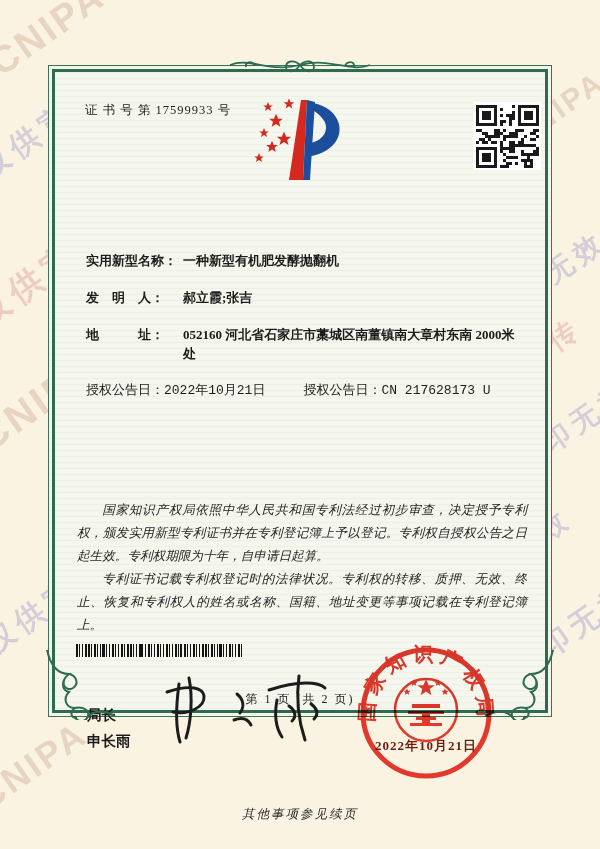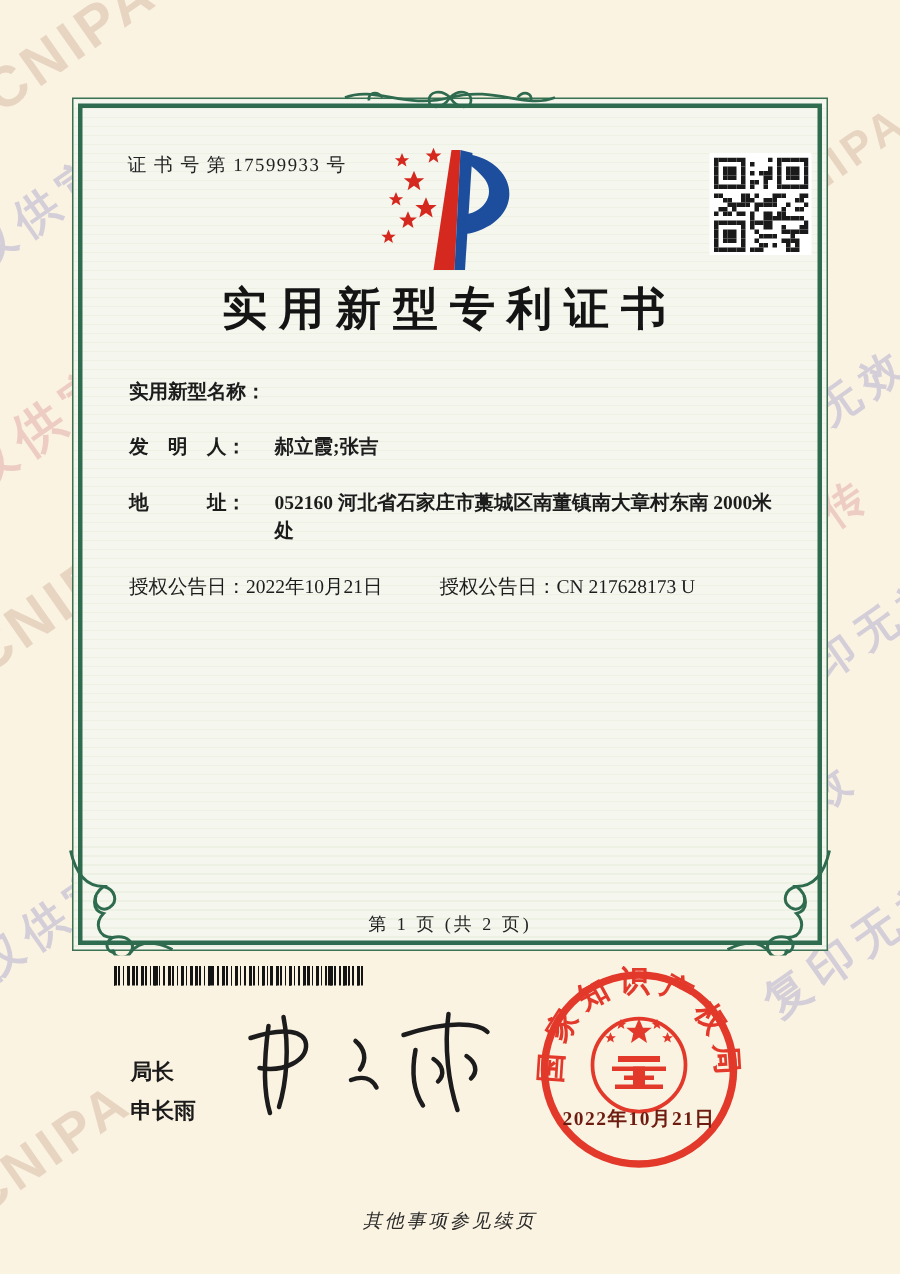--- a/index.html
+++ b/index.html
@@ -9,21 +9,21 @@
   
   .wm-layer { position:absolute; inset:0; z-index:1; pointer-events:none; }
   .wm { position:absolute; transform:rotate(-35deg); font-weight:bold; white-space:nowrap; }
   .wm-cn { font-family:"Liberation Sans","DejaVu Sans",sans-serif; letter-spacing:3px; }
   .wm-zh { letter-spacing:6px; }
   .wm-tan  { color:#e7d5c1; }
   .wm-gray { color:#d4ced8; }
   .wm-pink { color:#edccc3; }
 
   
-  .frame { position:absolute; left:48px; top:65px; width:504px; height:569px; z-index:2;
+  .frame { position:absolute; left:48px; top:65px; width:504px; height:652px; z-index:2;
            border:1px solid #3a7253;
            background:
              repeating-linear-gradient(180deg, #edf1e4 0 1px, rgba(0,0,0,0) 1px 6px),
              #f5f6ee; }
   .frame-inner { position:absolute; inset:3px; border:3px solid #2e6b4f; pointer-events:none; }
 
   .orn { position:absolute; z-index:3; }
   .orn-top { left:50%; top:-10px; transform:translateX(-50%); }
   .orn-bl { left:-4px; bottom:-4px; transform:scaleX(-1); }
   .orn-br { right:-4px; bottom:-4px; }
@@ -34,21 +34,21 @@
   .qr-box { position:absolute; left:424px; top:36px; width:68px; height:68px; background:#fff;
             display:flex; align-items:center; justify-content:center; }
   .title { position:absolute; left:0; top:120px; width:100%; text-align:center;
            font-size:30px; font-weight:bold; letter-spacing:8px; color:#141414; }
 
   
   .fields { position:absolute; left:37px; top:185px; width:440px; font-size:13px; color:#1c1c1c; }
   .f-row { display:flex; line-height:19px; margin-bottom:18px;font-weight:bold; }
   .f-label { flex:0 0 97px; white-space:nowrap; }
   .f-value { flex:1; }
-  .grant-row { display:flex; line-height:19px; margin-top:2px; }
+  .grant-row { display:flex; line-height:19px; margin-top:2px;font-family:Liberation Mono, monospace; }
   .grant-pair2 { margin-left:38px; display:flex; }
 
   
   .body-text { position:absolute; left:28px; top:433px; width:450px; font-size:12.6px;
                line-height:1.82; color:#242424; font-style:italic; text-align:justify; }
   .body-text p { text-indent:2em; }
 
   
   .barcode { position:absolute; left:27px; top:578px; width:166px; height:13px;
              background-image:
@@ -353,44 +353,48 @@
           <rect x="0" y="60" width="3" height="3" fill="#1a1a1a"></rect>
           <rect x="3" y="60" width="3" height="3" fill="#1a1a1a"></rect>
           <rect x="6" y="60" width="3" height="3" fill="#1a1a1a"></rect>
           <rect x="9" y="60" width="3" height="3" fill="#1a1a1a"></rect>
           <rect x="12" y="60" width="3" height="3" fill="#1a1a1a"></rect>
           <rect x="15" y="60" width="3" height="3" fill="#1a1a1a"></rect>
           <rect x="18" y="60" width="3" height="3" fill="#1a1a1a"></rect>
         </svg>
     </div>
 
-    <div class="title">实用新型专利证书</div>
 
     <div class="fields">
       <div class="f-row">
         <span class="f-label">实用新型名称：</span>
+        <span class="f-value">一种新型有机肥发酵抛翻机</span>
       </div>
       <div class="f-row">
         <span class="f-label">发　明　人：</span>
         <span class="f-value">郝立霞;张吉</span>
       </div>
       <div class="f-row">
         <span class="f-label">地　　　址：</span>
         <span class="f-value">052160 河北省石家庄市藁城区南董镇南大章村东南 2000米处</span>
       </div>
       <div class="grant-row">
         <span>授权公告日：</span>
         <span>2022年10月21日</span>
         <span class="grant-pair2">
           <span>授权公告日：</span>
           <span>CN 217628173 U</span>
         </span>
       </div>
     </div>
 
+    <div class="body-text">
+      <p>国家知识产权局依照中华人民共和国专利法经过初步审查，决定授予专利权，颁发实用新型专利证书并在专利登记簿上予以登记。专利权自授权公告之日起生效。专利权期限为十年，自申请日起算。</p>
+      <p>专利证书记载专利权登记时的法律状况。专利权的转移、质押、无效、终止、恢复和专利权人的姓名或名称、国籍、地址变更等事项记载在专利登记簿上。</p>
+    </div>
 
     <div class="barcode"></div>
 
     <div class="officer">
       <div>局长</div>
       <div>申长雨</div>
     </div>
 
     <svg class="signature" width="210" height="90" viewBox="0 0 210 90">
       <g stroke="#1c1c1c" fill="none" stroke-width="3" stroke-linecap="round">

